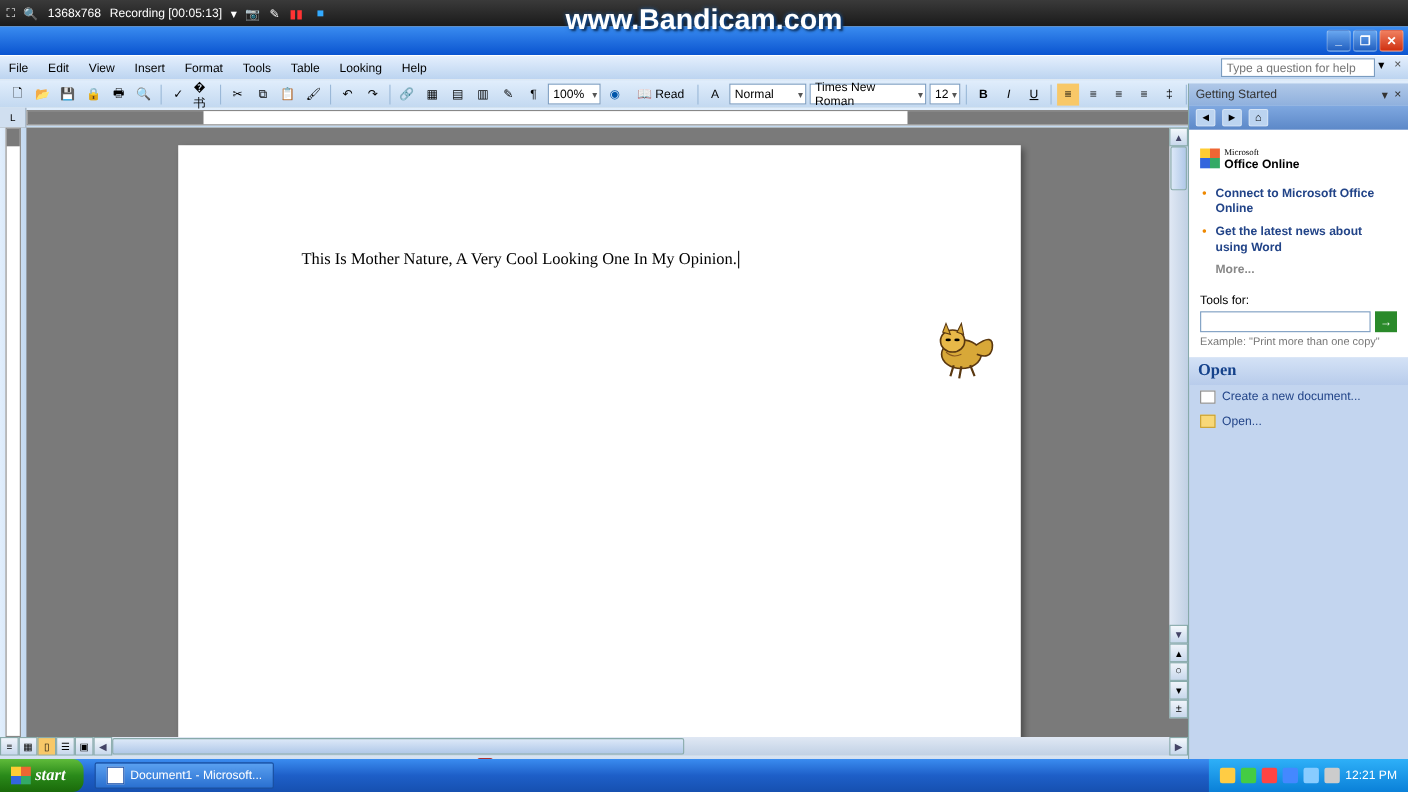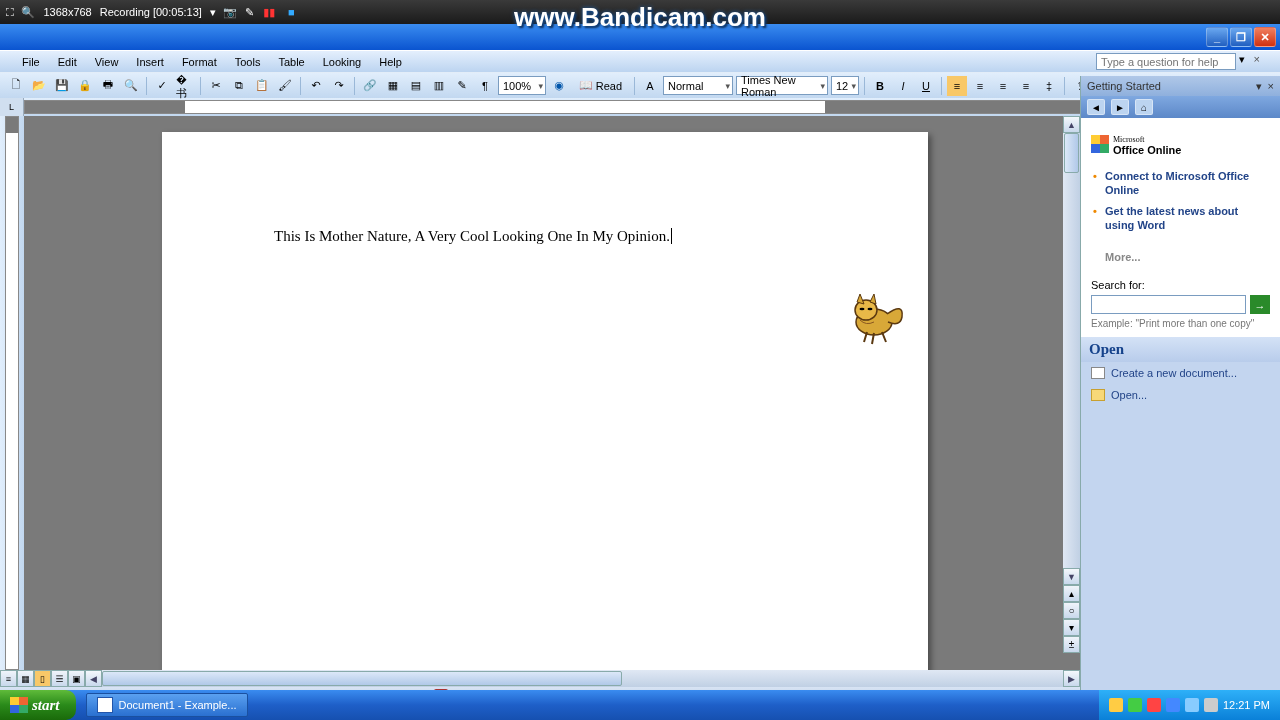--- a/index.html
+++ b/index.html
@@ -9,21 +9,21 @@
 .bandicam-bar { height: 24px; background: linear-gradient(#3a3a3a, #1a1a1a); color: #fff; display: flex; align-items: center; padding: 0 6px; gap: 8px; font-size: 11px; }
 .bandicam-bar .sq { width: 14px; height: 14px; display: inline-flex; align-items: center; justify-content: center; }
 .watermark { position: absolute; top: 2px; left: 50%; transform: translateX(-50%); font: bold 26px Arial; color: #fff; text-shadow: 0 0 4px #1e5fa8, 2px 2px 2px #0a2a55; z-index: 5; }
 
 
 .title-bar { height: 26px; background: linear-gradient(#3a8cf0, #0a54d0); display: flex; justify-content: flex-end; align-items: center; padding-right: 4px; gap: 2px; }
 .title-bar .btn { width: 22px; height: 20px; background: linear-gradient(#6aa8f0,#215fc0); border: 1px solid #fff4; border-radius: 3px; color: #fff; display: flex; align-items: center; justify-content: center; font-weight: bold; }
 .title-bar .btn.close { background: linear-gradient(#f08060,#d03010); }
 
 
-.menu-bar { height: 22px; background: linear-gradient(#e4effd, #bcd4f0); display: flex; align-items: center; padding: 0 14px; gap: 2px; border-top: 1px solid #fff; }
+.menu-bar { height: 22px; background: linear-gradient(#e4effd, #bcd4f0); display: flex; align-items: center; padding: 0 0; gap: 2px; border-top: 1px solid #fff; }
 .menu-bar .item { padding: 2px 8px; cursor: default; }
 .menu-bar .help-box { margin-left: auto; display: flex; align-items: flex-start; }
 .menu-bar input { width: 140px; height: 17px; font-size: 11px; padding: 0 4px; border: 1px solid #7a9cc0; }
 .menu-bar .x { padding: 0 6px; color: #555; }
 
 
 .toolbar { height: 26px; background: linear-gradient(#e1eefc, #c2d8f0); display: flex; align-items: center; padding: 0 6px; gap: 3px; border-top: 1px solid #fff8; }
 .tb-btn { width: 20px; height: 20px; display: flex; align-items: center; justify-content: center; border: 1px solid transparent; }
 .tb-sep { width: 1px; height: 18px; background: #9ab8d8; margin: 0 2px; }
 .tb-combo { height: 19px; border: 1px solid #7a9cc0; background: #fff; padding: 0 14px 0 4px; display: flex; align-items: center; position: relative; }
@@ -74,21 +74,21 @@
 .tp-title .ctrls { margin-left: auto; display: flex; gap: 6px; font-size: 10px; }
 .tp-nav { height: 22px; background: linear-gradient(#7fa8e0,#5c88c8); display: flex; align-items: center; padding: 0 6px; gap: 6px; }
 .tp-nav span { width: 18px; height: 16px; background: #bcd4f0; border: 1px solid #fff6; border-radius: 2px; display:flex; align-items:center; justify-content:center; font-size:10px; }
 .tp-body { background: #fff; margin: 0; padding: 8px 10px; }
 .office-logo { font: bold 14px Tahoma; padding: 6px 0 10px 0; display:flex; align-items:center; gap:4px; }
 .office-logo .sq-ico { width:18px; height:18px; background: conic-gradient(#e63 0 25%, #3a6 0 50%, #36d 0 75%, #fc3 0); }
 .tp-list { list-style: none; padding: 0 0 8px 0; font-weight: bold; }
 .tp-list li { padding: 3px 0 3px 14px; position: relative; color: #224488; cursor: pointer; line-height: 1.3; }
 .tp-list li::before { content: "•"; position: absolute; left: 2px; color: #e80; }
 .tp-list li.more::before { content: ""; }
-.tp-list li.more { color: #888; margin-top: 12px; }
+.tp-list li.more { color: #888; }
 .tp-search-label { padding-top: 4px; }
 .tp-search-row { display: flex; gap: 4px; margin: 4px 0; }
 .tp-search-row input { flex: 1; height: 19px; border: 1px solid #7a9cc0; }
 .tp-search-row .go { width: 20px; height: 19px; background: #2a8a2a; color: #fff; display: flex; align-items: center; justify-content: center; }
 .tp-example { color: #777; font-size: 10px; }
 .tp-open-head { background: linear-gradient(#d4e2f6,#b8cceb); color: #15428b; font: bold 15px Tahoma; padding: 4px 8px; margin-top: 0; }
 .tp-link { padding: 5px 10px; color: #224488; display: flex; align-items: center; gap: 6px; cursor: pointer; }
 .tp-link .ico { width: 14px; height: 12px; background: #f8d878; border: 1px solid #c8a030; }
 .tp-link .ico.doc { background: #fff; border-color: #888; }
 
@@ -167,21 +167,21 @@
   <div class="tb-btn">¶</div>
   <div class="tb-combo" style="width:48px">100%</div>
   <div class="tb-btn" style="color:#05a">◉</div>
   <div class="tb-read">
       <span>📖</span>
       <span>Read</span>
     </div>
   <div class="tb-sep"></div>
   <div class="tb-btn">A</div>
   <div class="tb-combo" style="width:70px">Normal</div>
-  <div class="tb-combo" style="width:92px">Times New Roman</div>
+  <div class="tb-combo" style="width:106px">Times New Roman</div>
   <div class="tb-combo" style="width:28px">12</div>
   <div class="tb-sep"></div>
   <div class="tb-btn">
       <b>B</b>
     </div>
   <div class="tb-btn">
       <i>I</i>
     </div>
   <div class="tb-btn">
       <u>U</u>
@@ -293,41 +293,41 @@
   <div class="tp-body">
     <div class="office-logo">
       <span class="sq-ico"></span>
       <span><span style="font:8px Tahoma">Microsoft</span><br><span>Office Online</span></span>
     </div>
     <ul class="tp-list">
       <li>Connect to Microsoft Office Online</li>
       <li>Get the latest news about using Word</li>
       <li class="more">More...</li>
     </ul>
-    <div class="tp-search-label">Search for:</div>
+    <div class="tp-search-label">Tools for:</div>
     <div class="tp-search-row">
       <input style="">
       <div class="go">→</div>
     </div>
     <div class="tp-example">Example:  "Print more than one copy"</div>
   </div>
   <div class="tp-open-head">Open</div>
   <div class="tp-link">
       <span class="ico doc"></span>
       <span>Create a new document...</span>
     </div>
   <div class="tp-link">
       <span class="ico"></span>
       <span>Open...</span>
     </div>
 </div>
 
 <div class="taskbar">
   <div class="start-btn">start</div>
-  <div class="task-btn">Document1 - Example...</div>
+  <div class="task-btn">Document1 - Microsoft...</div>
   <div class="systray">
     <span class="ico" style="background:#fc4"></span>
     <span class="ico" style="background:#4c4"></span>
     <span class="ico" style="background:#f44"></span>
     <span class="ico" style="background:#48f"></span>
     <span class="ico" style="background:#8cf"></span>
     <span class="ico" style="background:#ccc"></span>
     <span>12:21 PM</span>
   </div>
 </div>

